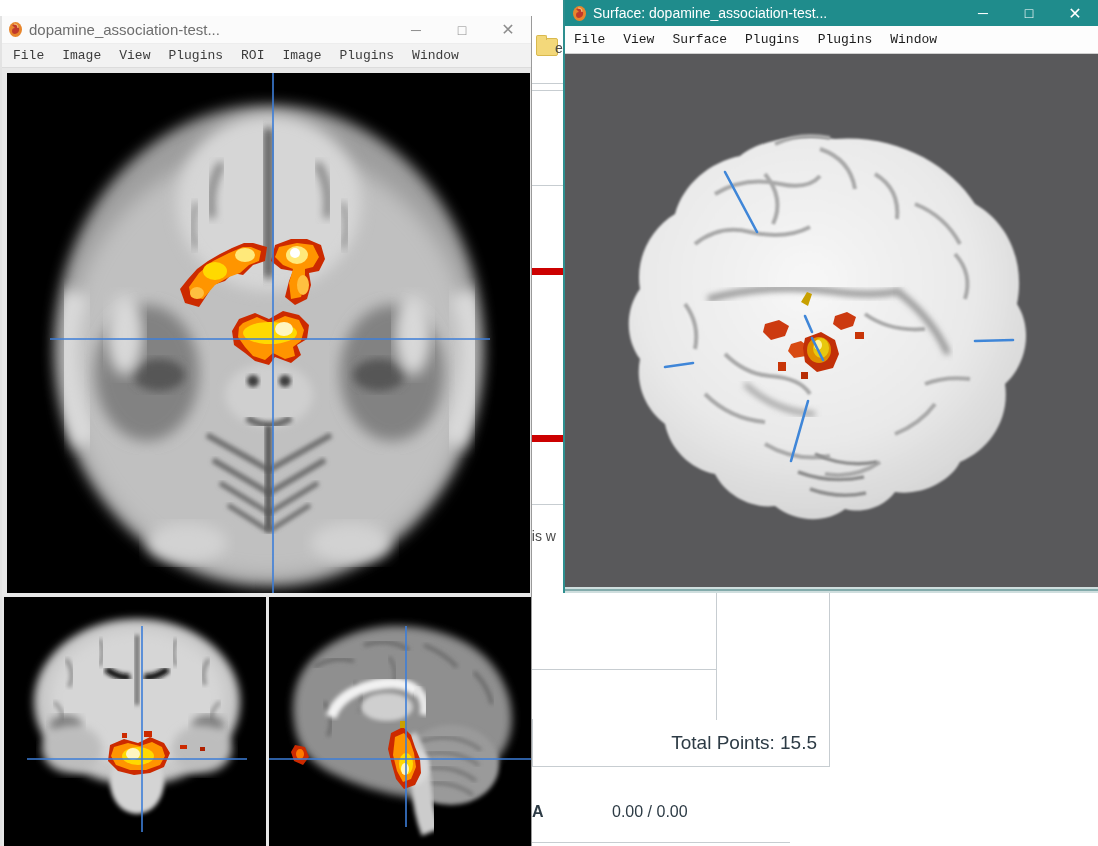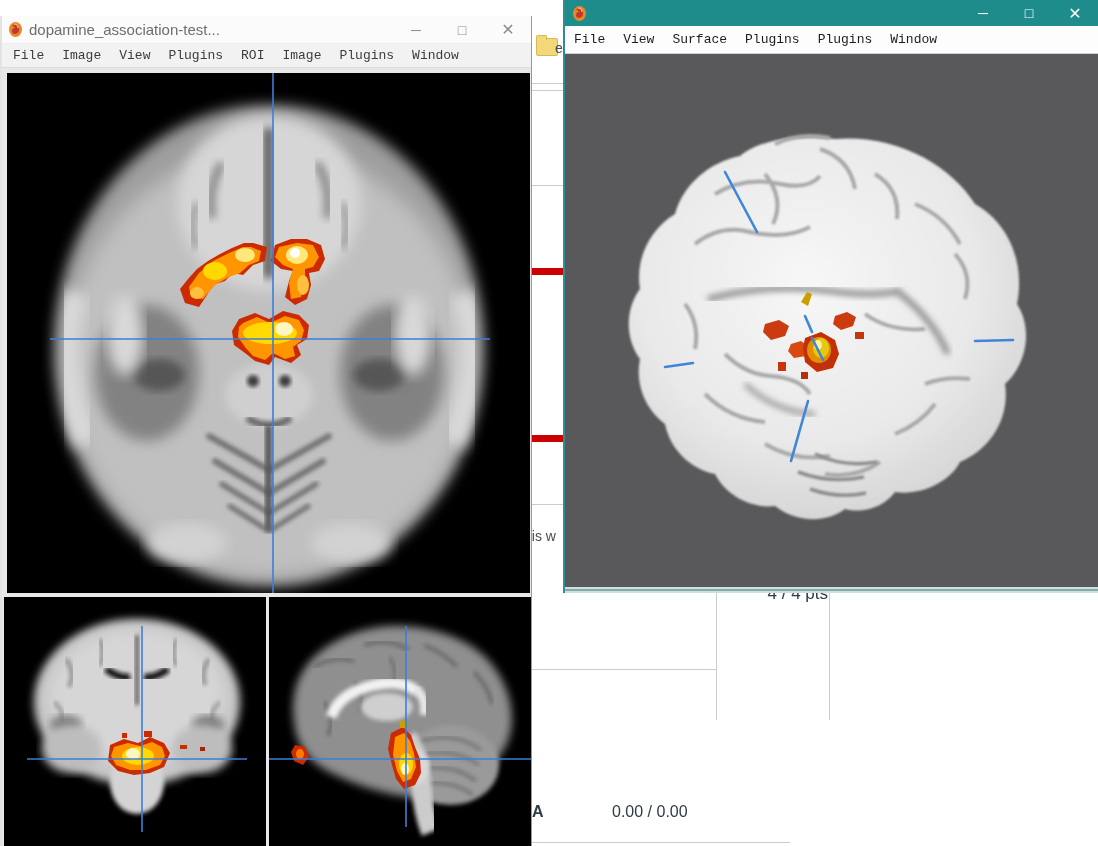--- a/index.html
+++ b/index.html
@@ -77,22 +77,22 @@
   <div class="folder-icon"></div>
   <div class="bg-text partial-letter">e</div>
 
   <div class="bg-text partial-word">his w</div>
 
   <div class="bg-line" style="left:716px;top:593px;width:1px;height:127px;"></div>
   <div class="bg-line" style="left:829px;top:593px;width:1px;height:127px;"></div>
   <div class="bg-line" style="left:532px;top:669px;width:185px;height:1px;"></div>
   <div class="bg-line" style="left:532px;top:842px;width:258px;height:1px;"></div>
 
-  <div class="bg-text pts-cell">4 / 4 pts</div>
-
+
+  <div class="bg-text total-row">Total Points: 15.5</div>
 
   <div class="bg-text na-text">N/A</div>
   <div class="bg-text score-text">0.00 / 0.00</div>
 </div>
 
 <div class="win" id="viewer-win">
   <div class="titlebar">
     <svg class="app-icon" viewBox="0 0 17 17">
       <ellipse cx="8.5" cy="8.5" rx="6.5" ry="7.5" fill="#e8862c"></ellipse>
       <path d="M5,4 Q10,2 12,7 Q13,12 8,13 Q5,13 5,10 Q5,7 8,7" fill="#c0392b"></path>
@@ -285,20 +285,21 @@
   </div>
 </div>
 
 <div class="win" id="surface-win">
   <div class="titlebar" style="background:#1f8c8c;">
     <svg class="app-icon" viewBox="0 0 17 17">
       <ellipse cx="8.5" cy="8.5" rx="6.5" ry="7.5" fill="#e8862c"></ellipse>
       <path d="M5,4 Q10,2 12,7 Q13,12 8,13 Q5,13 5,10 Q5,7 8,7" fill="#c0392b"></path>
       <path d="M7,3 Q11,3 11,7" stroke="#f5c07a" stroke-width="1.2" fill="none"></path>
     </svg>
+    <span class="title-text">Surface: dopamine_association-test...</span>
     <div class="win-controls">
       <span class="win-btn">─</span>
       <span class="win-btn">□</span>
       <span class="win-btn" style="font-size:16px;">✕</span>
     </div>
   </div>
   <div class="menubar">
     <span class="menu-item">File</span>
     <span class="menu-item">View</span>
     <span class="menu-item">Surface</span>

